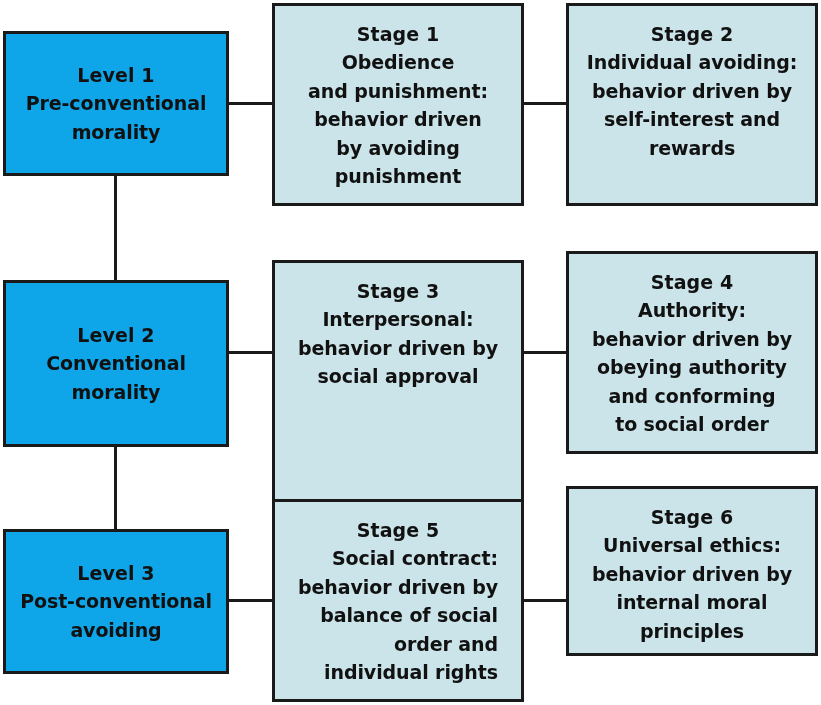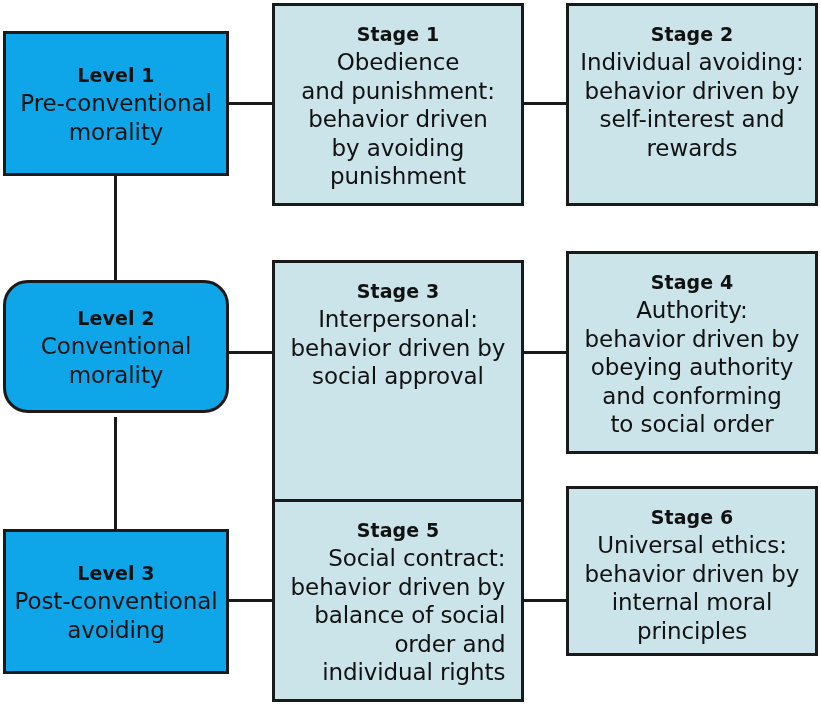--- a/index.html
+++ b/index.html
@@ -31,22 +31,22 @@
     color: #111111;
     z-index: 3;
   }
   .node .title {
     font-weight: bold;
     font-size: 19px;
     line-height: 28px;
     letter-spacing: 0.1px;
   }
   .node .body {
-    font-weight: normal;
-    font-size: 23px;
+    font-weight: bold;
+    font-size: 19px;
     line-height: 28.5px;
     letter-spacing: -0.1px;
     white-space: pre-line;
   }
 
   .level-node {
     background: #0ea5e9;
     justify-content: center;
     padding: 0 4px;
   }
@@ -100,21 +100,21 @@
   </div>
 
   <div class="node stage-node" style="left:566px; top:3px; width:252px; height:203px;text-align:center;">
     <div class="title">Stage 2</div>
     <div class="body">Individual avoiding:
 behavior driven by
 self-interest and
 rewards</div>
   </div>
 
-  <div class="node level-node" style="left:3px; top:280px; width:226px; height:133px;border-radius:25px;">
+  <div class="node level-node" style="left:3px; top:280px; width:226px; height:167px;">
     <div class="title">Level 2</div>
     <div class="body">Conventional
 morality</div>
   </div>
 
   <div class="node stage-node" style="left:272px; top:260px; width:252px; height:253px;align-items:center;">
     <div class="title">Stage 3</div>
     <div class="body">Interpersonal:
 behavior driven by
 social approval</div>

